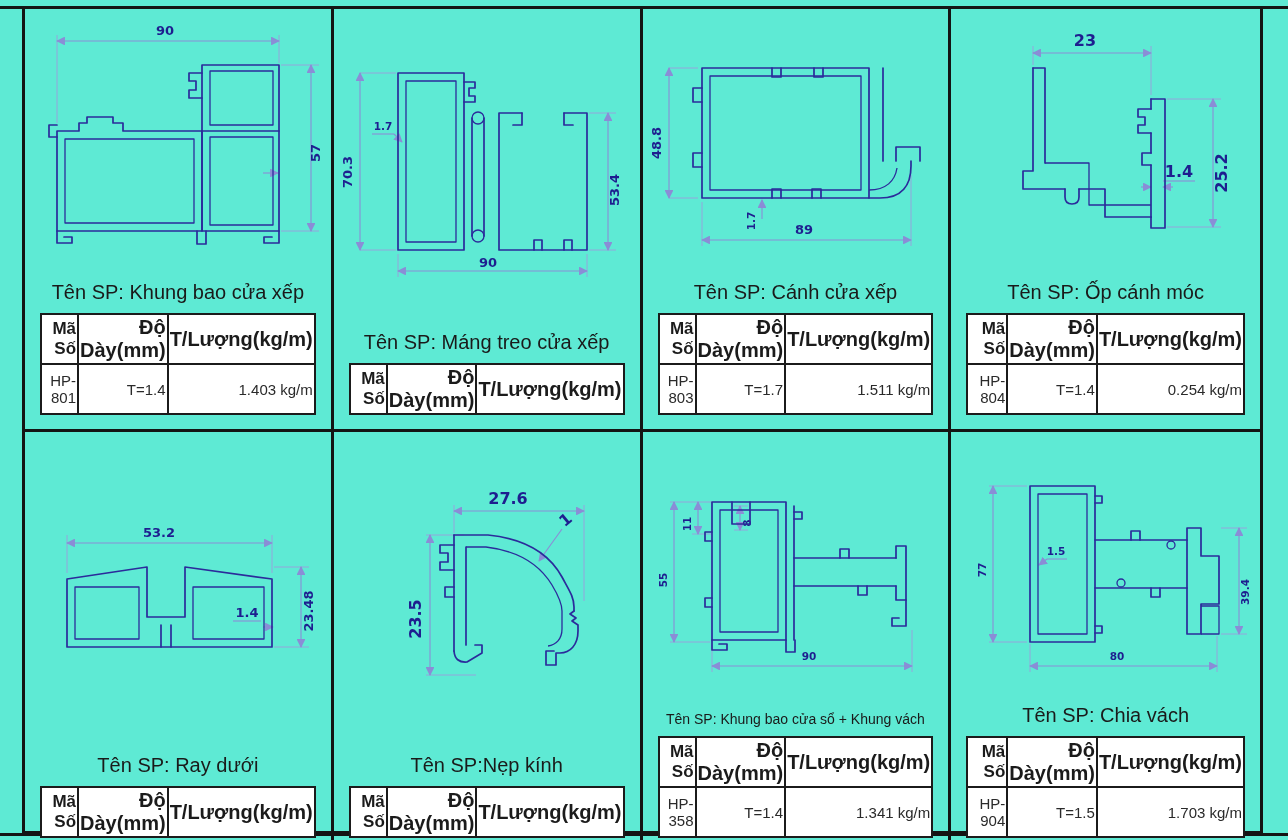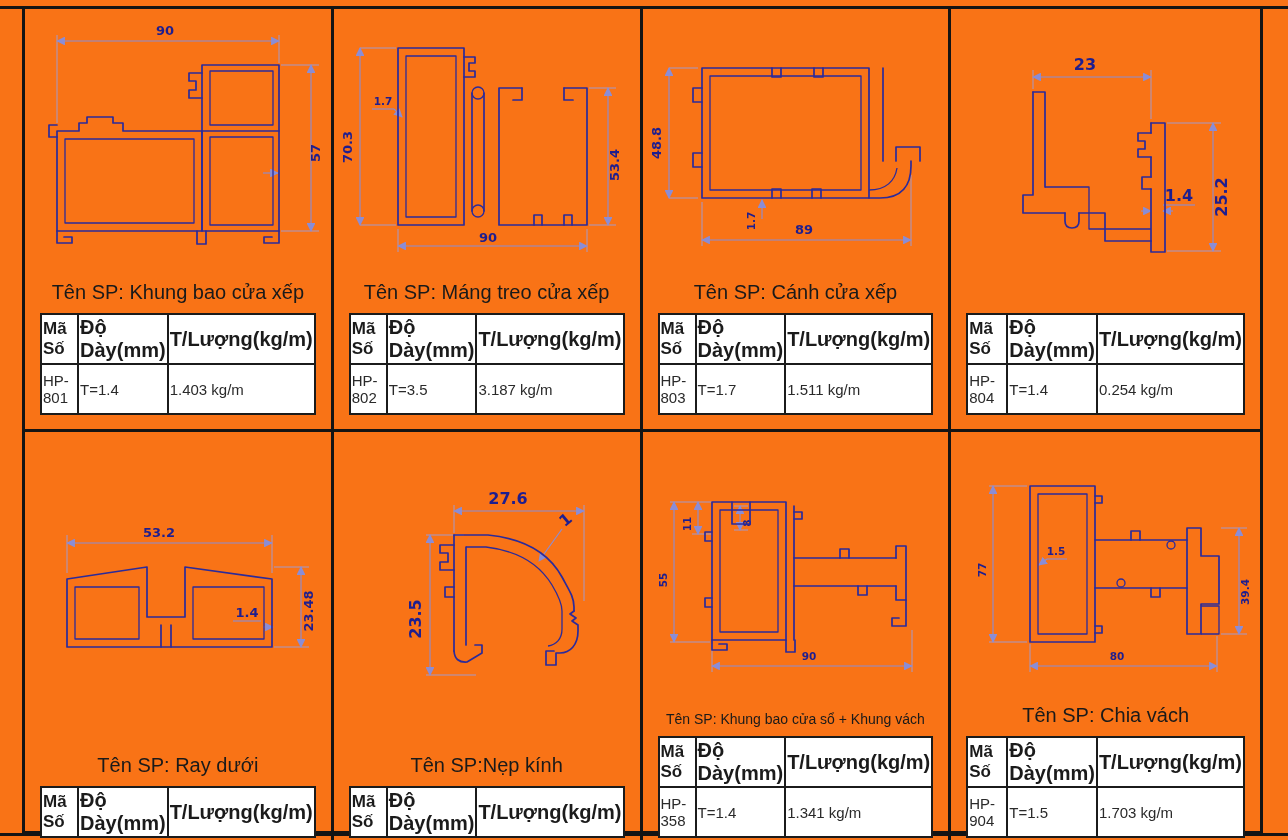--- a/index.html
+++ b/index.html
@@ -1,31 +1,31 @@
 <!DOCTYPE html>
 <html><head>
 <meta charset="utf-8">
 <style>
   html,body{margin:0;padding:0;background:#ffffff;}
   body{width:1288px;height:840px;font-family:"Liberation Sans",sans-serif;}
-  .sheet{position:relative;width:1288px;height:840px;background:#f97316;overflow:hidden;}
+  .sheet{position:relative;width:1288px;height:840px;background:#5eead4;overflow:hidden;}
   .topline,.bottomline{position:absolute;left:0;width:1288px;height:3px;background:#141414;}
   .topline{top:6px}
   .bottomline{top:833px}
   .grid{position:absolute;left:22px;top:6px;width:1241px;height:828px;border:3px solid #141414;
         box-sizing:border-box;display:grid;grid-template-columns:repeat(4,1fr);grid-template-rows:1fr 1fr;}
   .cell{border-right:3px solid #141414;border-bottom:3px solid #141414;box-sizing:border-box;
         display:flex;flex-direction:column;align-items:center;padding:4px 0 14px;}
   .cell.last-col{border-right:none}
   .cell.last-row{border-bottom:none}
   .drawing{flex:1;display:flex;align-items:center;justify-content:center;width:100%;}
   .title{font-size:20px;color:#1a1a1a;margin:16px 4px 9px;white-space:nowrap;}
   .title.small{font-size:14px;}
   table.spec{width:calc(100% - 30px);border-collapse:collapse;background:#fff;}
-  table.spec th,table.spec td{border:2.5px solid #1b1b1b;text-align:left;vertical-align:middle;
+  table.spec th,table.spec td{border:2.5px solid #1b1b1b;text-align:right;vertical-align:middle;
         font-family:"Liberation Sans",sans-serif;color:#1b1b1b;}
   table.spec th{height:42px;font-weight:bold;font-size:20px;}
   table.spec th.code{font-size:17px;}
   table.spec td{height:46px;font-size:15px;font-weight:normal;color:#2a2a2a;margin-left:48px;}
   .c-code{width:40%}.c-thick{width:27%}.c-weight{width:33%}
   
   .prof{stroke:#2b2b9b;stroke-width:1.7;fill:none;stroke-linejoin:round;stroke-linecap:round;}
   .prof2{stroke:#2b2b9b;stroke-width:1.3;fill:none;stroke-linejoin:round;}
   .dim{stroke:#8a8dd6;stroke-width:1.1;fill:none;}
   .ext{stroke:#9b9ede;stroke-width:0.9;fill:none;}
@@ -125,25 +125,20 @@
         </svg>
       </div>
       <div class="title">Tên SP: Máng treo cửa xếp</div>
       <table class="spec">
         <tbody>
             <tr>
           <th class="code c-code">Mã Số</th>
           <th class="c-thick">Độ Dày(mm)</th>
           <th class="c-weight">T/Lượng(kg/m)</th>
         </tr>
-        <tr>
-          <td>HP-802</td>
-          <td>T=3.5</td>
-          <td>3.187 kg/m</td>
-        </tr>
       </tbody>
         </table>
     </div>
 
     <div class="cell">
       <div class="drawing">
         <svg width="302" height="252" viewBox="0 0 302 252">
           <line class="ext" x1="25" y1="55" x2="54" y2="55"></line>
             <line class="ext" x1="25" y1="185" x2="54" y2="185"></line>
           <line class="dim" x1="25" y1="55" x2="25" y2="185" marker-start="url(#ar)" marker-end="url(#ar)"></line>
@@ -204,20 +199,21 @@
           <path class="prof" d="M78,55 V158 H68 V176 H110"></path>
           <path class="prof" d="M110,176 v8 q0,7 7,7 t7,-7 v-8"></path>
           <path class="prof" d="M124,176 H150 V204 H196"></path>
           <path class="prof2" d="M90,150 H134 V192 H196"></path>
           <path class="prof" d="M196,86 H210 V215 H196 V204"></path>
           <path class="prof" d="M196,86 V96 M196,120 V140 M196,152 V204"></path>
           <path class="prof" d="M196,96 h-13 v8 h7 v8 h-7 v8 h13"></path>
           <path class="prof" d="M196,140 h-9 v12 h9"></path>
         </svg>
       </div>
+      <div class="title">Tên SP: Ốp cánh móc</div>
       <table class="spec">
         <tbody>
             <tr>
           <th class="code c-code">Mã Số</th>
           <th class="c-thick">Độ Dày(mm)</th>
           <th class="c-weight">T/Lượng(kg/m)</th>
         </tr>
         <tr>
           <td>HP-804</td>
           <td>T=1.4</td>

